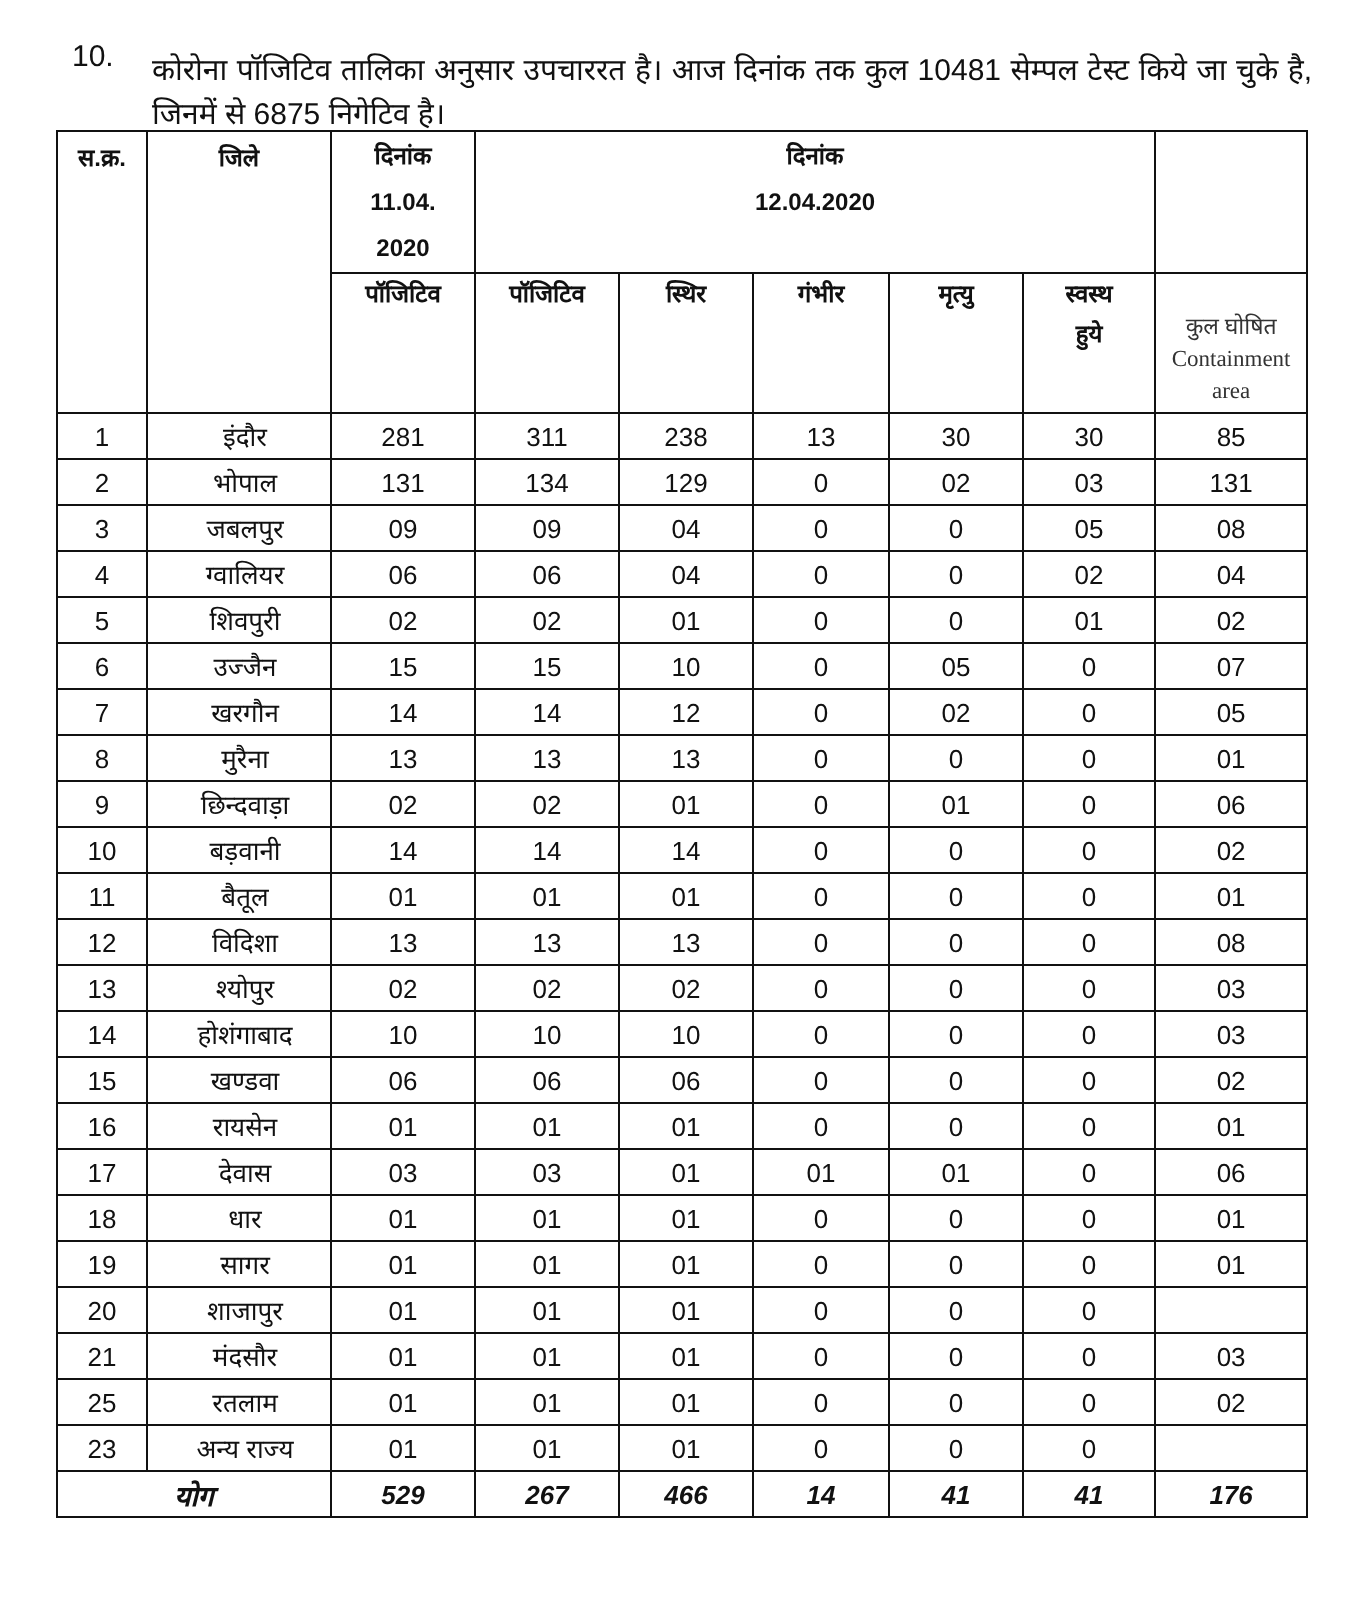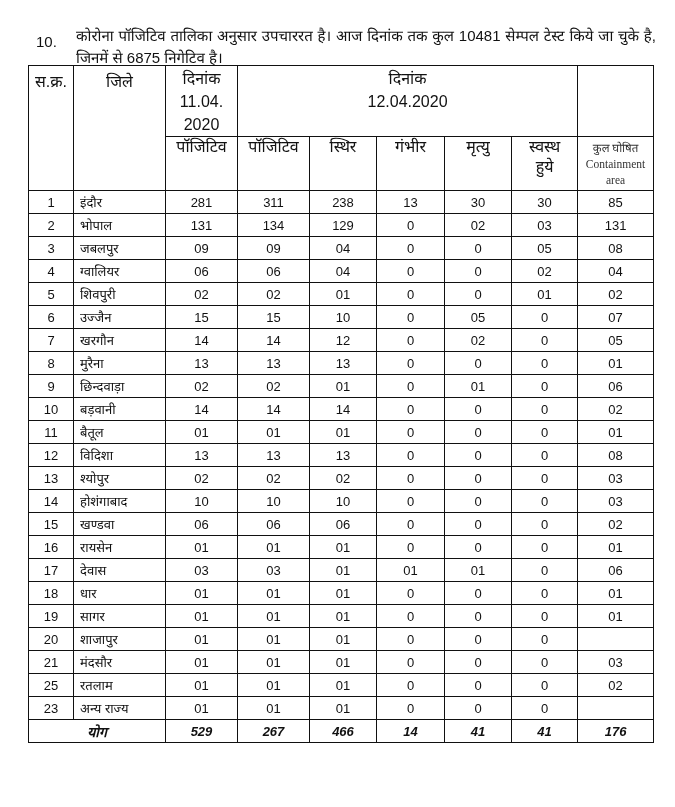--- a/index.html
+++ b/index.html
@@ -4,38 +4,38 @@
 <style>
   html, body { margin: 0; padding: 0; background: #ffffff; }
   body {
     width: 675px; height: 807px; position: relative; overflow: hidden;
     font-family: "Liberation Sans", "DejaVu Sans", sans-serif; color: #111;
   }
   .intro {
     position: absolute; left: 36px; top: 14px; width: 620px;
     font-size: 15px; line-height: 22px;
   }
-  .intro .num { position: absolute; left: 0; top: 17px; width: 30px; }
+  .intro .num { position: absolute; left: 0; top: 4px; width: 30px; }
   .intro .txt { margin-left: 40px; text-align: justify; margin-top: 11px; }
   table {
     position: absolute; left: 28px; top: 65px;
     border-collapse: collapse; table-layout: fixed;
     width: 625px;
   }
   td, th {
     border: 1.5px solid #111; padding: 0; text-align: center;
     font-size: 13px; font-weight: normal; vertical-align: middle;
   }
-  th { font-weight: normal; vertical-align: top; font-size: 16px; }
+  th { font-weight: bold; vertical-align: top; font-size: 12px; }
   th.date11 { line-height: 23px; padding-top: 1px; }
   th.date12 { line-height: 23px; padding-top: 1px; }
   th.sub { height: 50px; line-height: 20px; }
-  th.cont { font-family: "Liberation Serif", "DejaVu Serif", serif; font-weight: normal; font-size: 11.5px; line-height: 16px; color: #333; padding-top: 3px; }
+  th.cont { font-family: "Liberation Serif", "DejaVu Serif", serif; font-weight: normal; font-size: 11.5px; line-height: 16px; color: #333; padding-top: 19px; }
   tr.data td { height: 22px; }
-  td.district { text-align: left; padding-left: 6px; }
+  td.district { text-align: center; padding-left: 6px; }
   tr.total td { font-weight: bold; height: 22px; font-style: italic; }
 </style>
 </head>
 <body>
 
 <div class="intro">
   <span class="num">10.</span>
   <div class="txt">कोरोना पॉजिटिव तालिका अनुसार उपचाररत है। आज दिनांक तक कुल 10481 सेम्पल टेस्ट किये जा चुके है, जिनमें से 6875 निगेटिव है।</div>
 </div>
 

